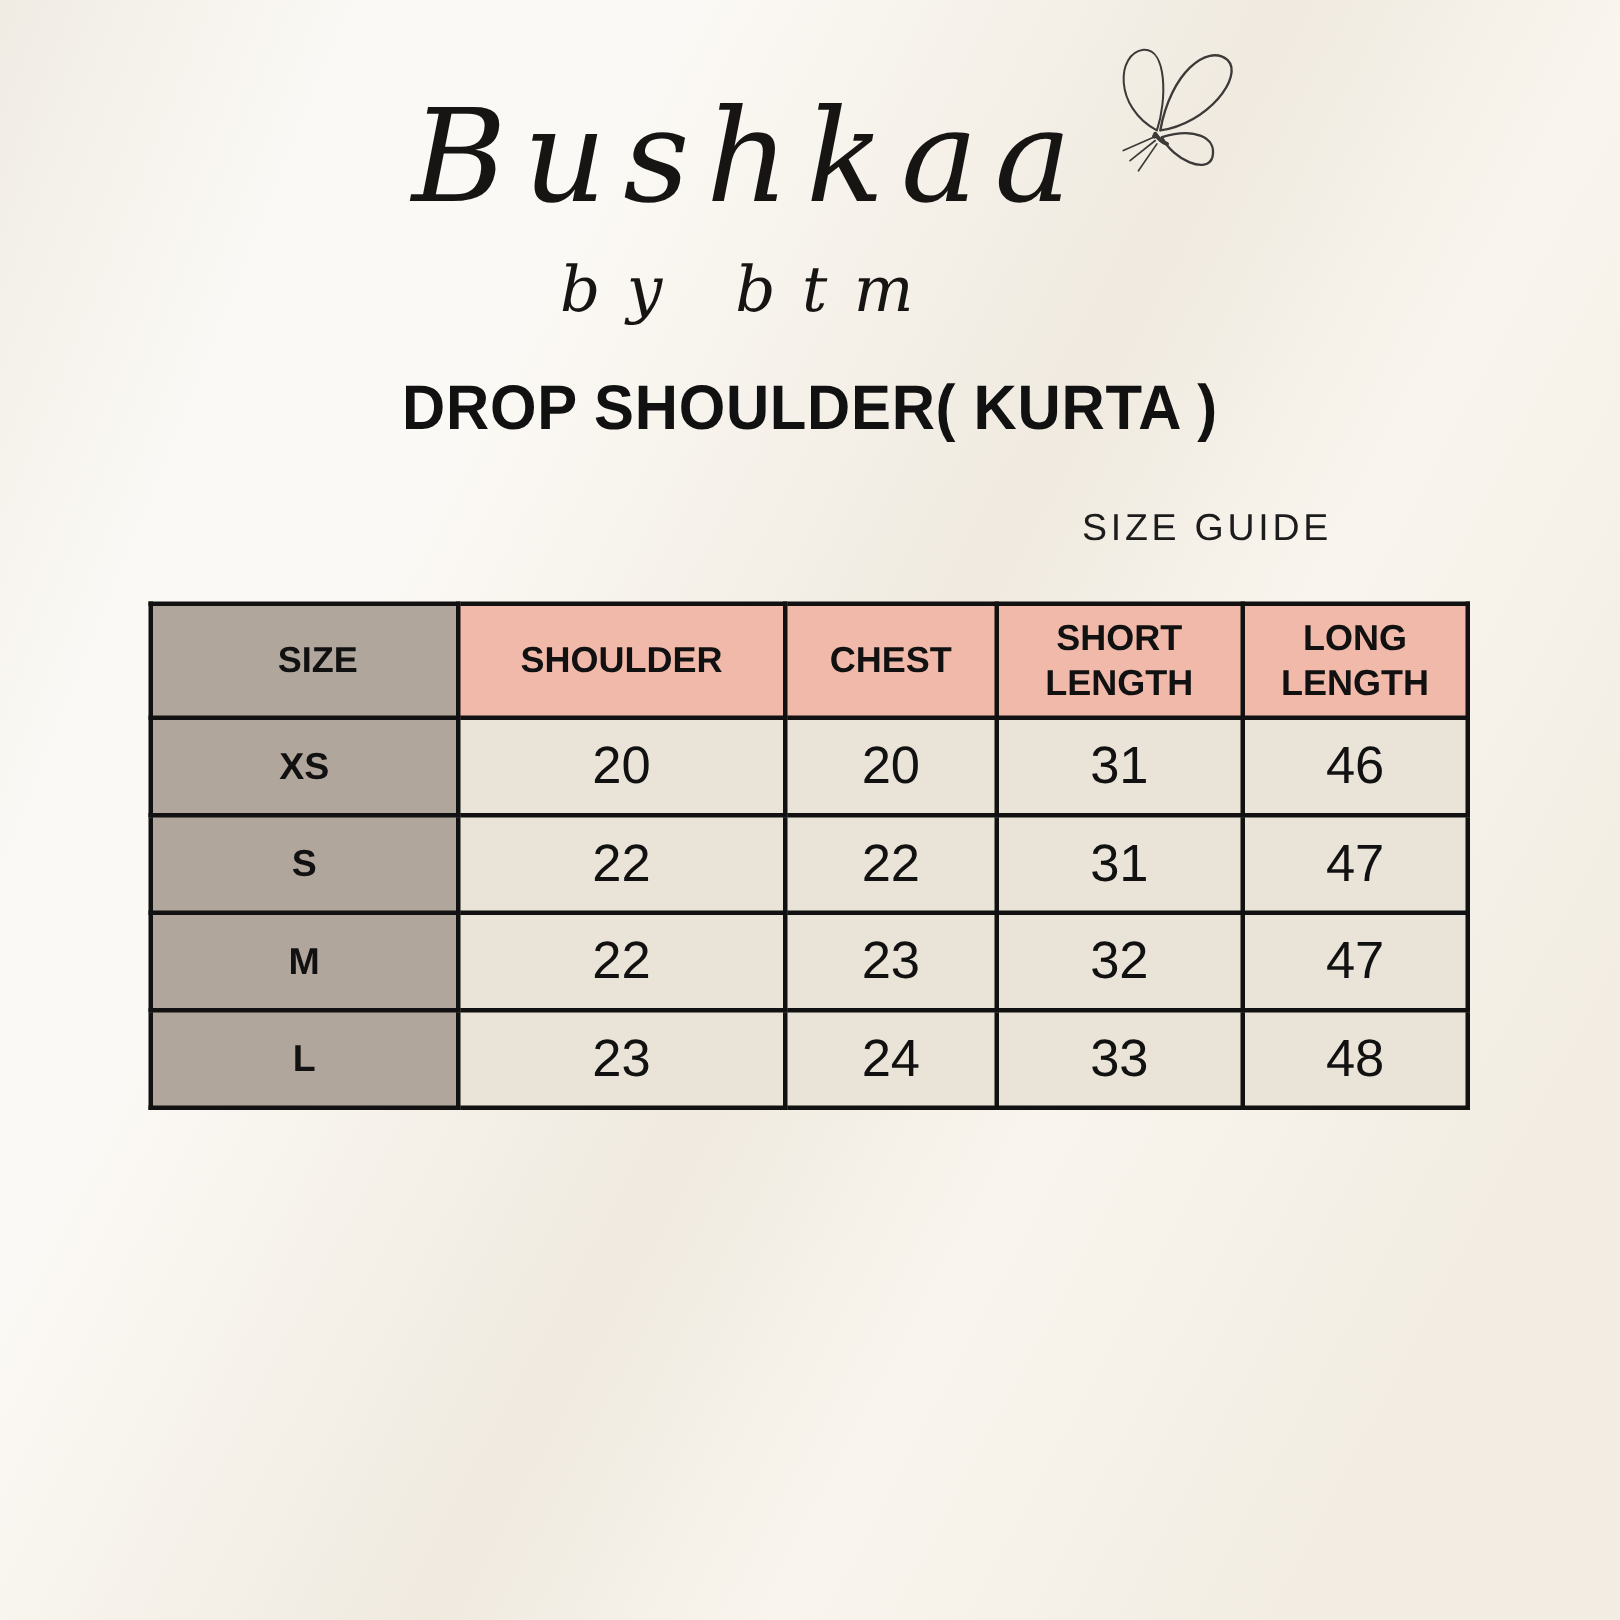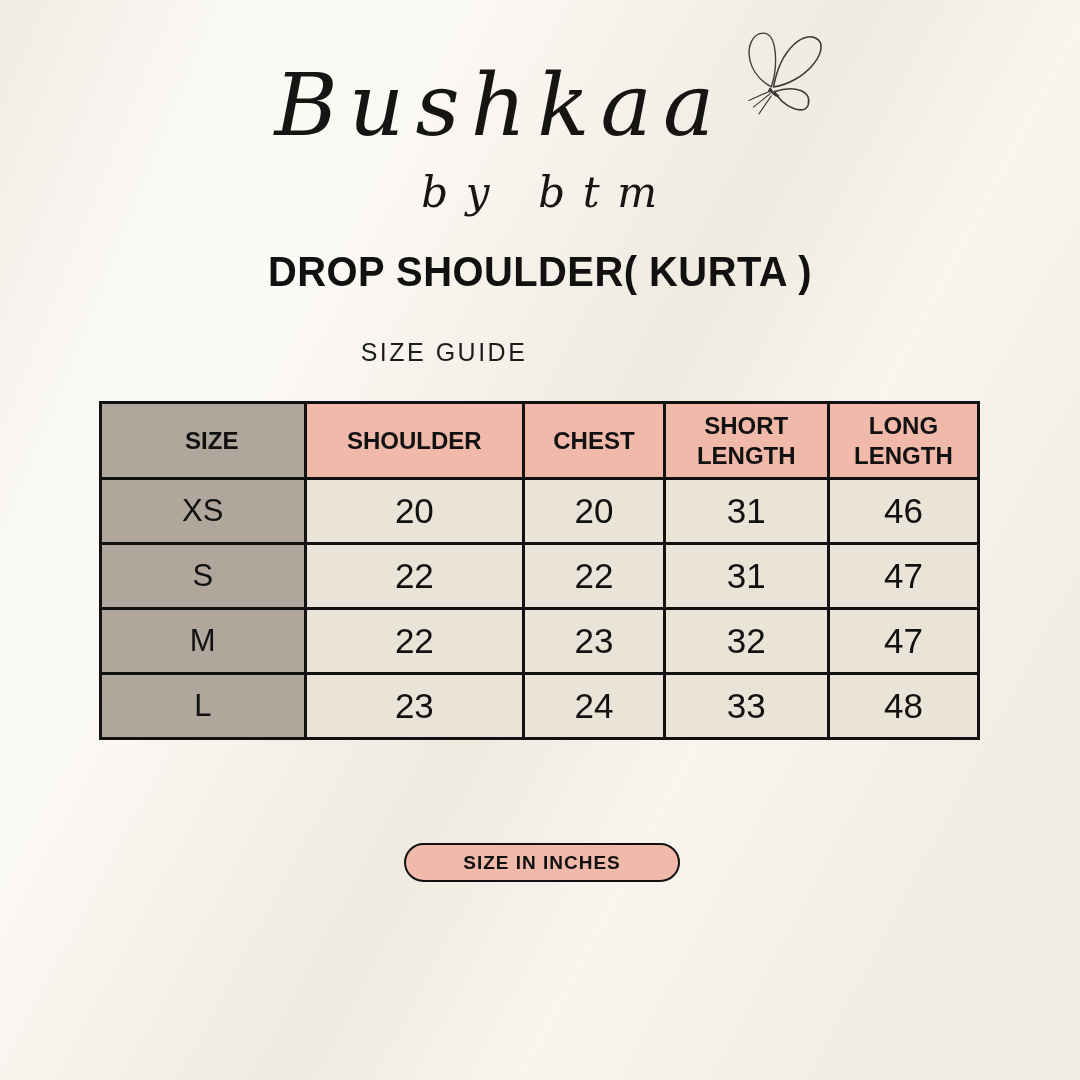--- a/index.html
+++ b/index.html
@@ -15,46 +15,46 @@
   .butterfly{position:absolute;left:722px;top:22px;width:112px;height:112px;}
   .butterfly svg{width:100%;height:100%;}
   .brand-name{
     position:absolute;left:0;top:58px;width:1000px;text-align:center;
     font-family:"DejaVu Serif", serif;font-style:italic;
     font-size:86px;letter-spacing:0.13em;color:#171513;line-height:1.1;
   }
   .brand-tagline{
     position:absolute;left:0;top:168px;width:1000px;text-align:center;
     font-family:"DejaVu Serif", serif;font-style:italic;
-    font-size:42px;letter-spacing:0.42em;color:#171513;padding-left:48px;
+    font-size:42px;letter-spacing:0.42em;color:#171513;
   }
   .page-title{
     position:absolute;left:0;top:248px;width:1080px;text-align:center;
     font-size:42px;font-weight:bold;letter-spacing:0.5px;
     transform:scaleX(0.95);
   }
   .page-subtitle{
-    position:absolute;left:0;top:338px;width:888px;text-align:center;
+    position:absolute;left:0;top:338px;width:888px;text-align:right;
     font-size:25px;font-weight:normal;letter-spacing:2.5px;color:#1c1c1c;
   }
   table.size-table{
     position:absolute;left:99px;top:401px;width:881px;
     border-collapse:collapse;table-layout:fixed;
   }
   .size-table th,.size-table td{
     border:3px solid #111;text-align:center;vertical-align:middle;
     font-family:"Liberation Sans", sans-serif;
   }
   .size-table th{
     background:#f0b9aa;height:73px;font-size:24px;font-weight:bold;
     line-height:1.25;padding:0 6px;
   }
   .size-table th.size-col{background:#b0a69b;padding-left:24px;}
   .size-table td{background:#eae3d7;height:60px;font-size:35px;font-weight:normal;}
-  .size-table td.size-col{background:#b0a69b;font-size:31px;font-weight:normal;}
+  .size-table td.size-col{background:#b0a69b;font-size:25px;font-weight:bold;}
   .footer-badge{
     position:absolute;left:404px;top:843px;width:272px;height:35px;
     background:#f0b9aa;border:2.5px solid #111;border-radius:20px;
     display:flex;align-items:center;justify-content:center;
     font-size:19px;font-weight:bold;letter-spacing:1px;color:#111;
   }
 </style>
 </head>
 <body>
 
@@ -121,15 +121,14 @@
       <tr>
         <td class="size-col">L</td>
         <td>23</td>
         <td>24</td>
         <td>33</td>
         <td>48</td>
       </tr>
     </tbody>
   </table>
 
-  <div class="footer-badge">SIZE IN INCHES</div>
 
 </div>
 
 </body></html>

